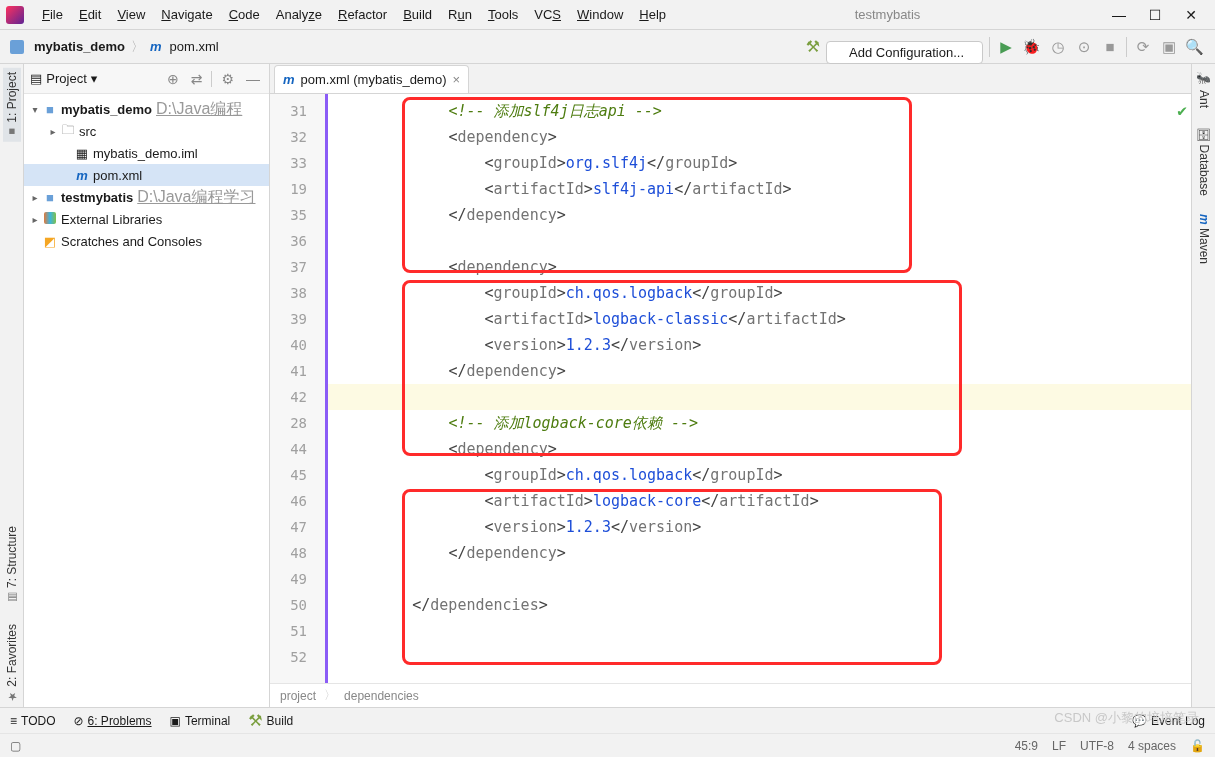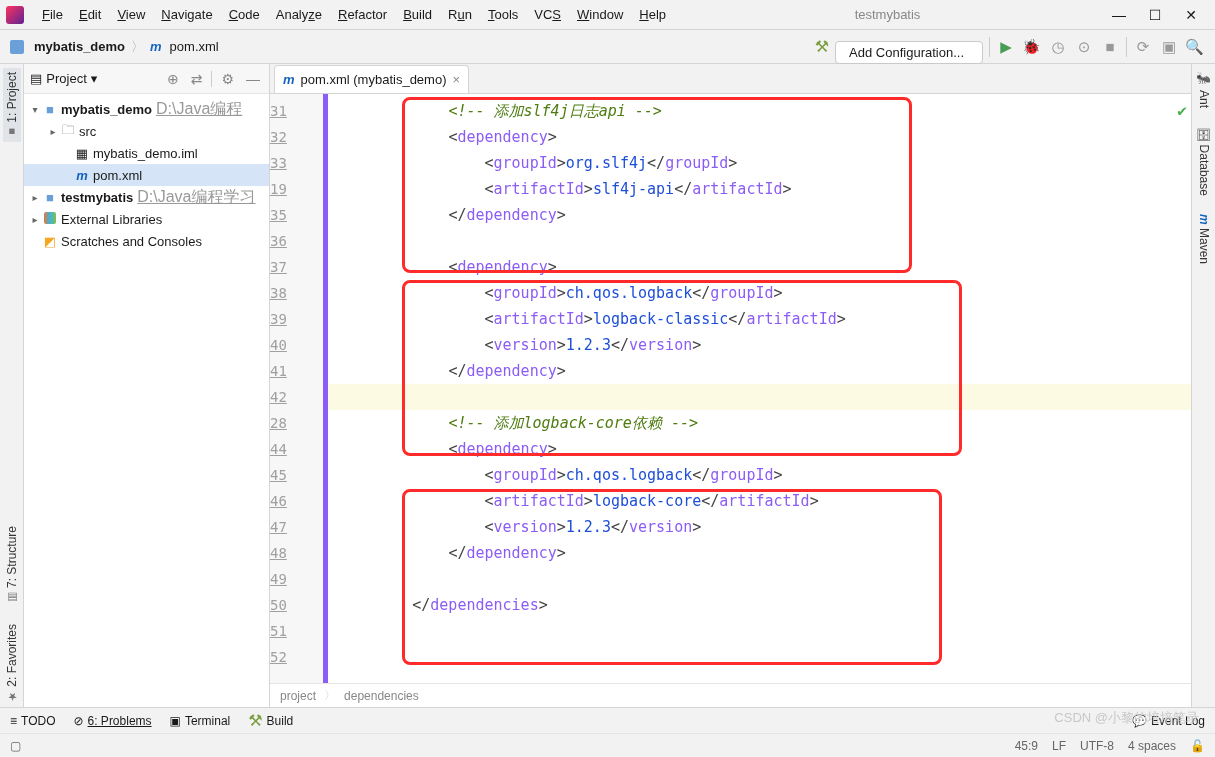--- a/index.html
+++ b/index.html
@@ -10,21 +10,21 @@
 .titlebar .menu-item u { text-decoration: underline; }
 .titlebar .window-title { flex: 1; text-align: center; color: #888; }
 .titlebar .win-btn { width: 36px; text-align: center; padding: 4px 0; font-size: 14px; cursor: pointer; }
 .toolbar { height: 34px; background: #f2f2f2; border-bottom: 1px solid #d5d5d5; display: flex; align-items: center; padding: 0 10px; }
 .breadcrumb { display: flex; align-items: center; font-weight: 500; gap: 6px; }
 .bc-icon { width:14px;height:14px;background:#6aa0d8;border-radius:2px;display:inline-block;margin-right:4px;}
 .bc-file-icon { color:#1565c0; font-style:italic; font-weight:bold; margin-right:2px;}
 .breadcrumb .sep { color:#aaa; }
 .toolbar-right { margin-left:auto; display:flex; align-items:center; gap:6px; }
 .hammer { color:#7a9e3e; font-size:16px; }
-.config-select { border:1px solid #c9c9c9; border-radius:4px; padding:3px 18px 3px 13px; background:#fff; cursor:pointer;margin-top:11px; }
+.config-select { border:1px solid #c9c9c9; border-radius:4px; padding:3px 18px 3px 22px; background:#fff; cursor:pointer;margin-top:11px; }
 .tb-icon { width:20px; text-align:center; color:#999; font-size:15px; cursor:pointer; }
 .tb-icon.grn{color:#499c54;}
 .main { display:flex; height:calc(757px - 30px - 34px - 26px - 24px); }
 .left-rail { width:24px; background:#f2f2f2; border-right:1px solid #d5d5d5; display:flex; flex-direction:column; align-items:center; padding-top:4px; gap:12px; }
 .left-rail .vtab { writing-mode:vertical-rl; transform:rotate(180deg); font-size:12px; color:#333; cursor:pointer; padding:4px 2px; }
 .left-rail .vtab.active { background:#e0e4e8; }
 .left-rail .ico{font-size:11px;color:#777;}
 .right-rail { width:24px; background:#f2f2f2; border-left:1px solid #d5d5d5; display:flex; flex-direction:column; align-items:center; padding-top:4px; gap:10px;}
 .right-rail .vtab { writing-mode:vertical-rl; font-size:12px; color:#333; cursor:pointer; padding:4px 2px; }
 .sidebar { width:246px; background:#fff; border-right:1px solid #d5d5d5; display:flex; flex-direction:column; }
@@ -40,26 +40,26 @@
 .tree-row .dim { color:#999; margin-left:4px; font-size:16px;text-decoration:underline;}
 .folder-ico{color:#8a8a8a;}
 .mod-ico{color:#6aa0d8;}
 .mico{color:#1565c0;font-style:italic;font-weight:bold;}
 .lib-ico{background:linear-gradient(90deg,#e07b3c,#3cb5e0,#7fc04c);width:12px;height:12px;display:inline-block;border-radius:2px;}
 .editor-area { flex:1; display:flex; flex-direction:column; background:#fff; }
 .tabbar { height:30px; background:#f2f2f2; border-bottom:1px solid #d5d5d5; display:flex; align-items:flex-end; }
 .etab { height:28px; background:#fff; border:1px solid #d5d5d5; border-bottom:none; display:flex; align-items:center; padding:0 8px; gap:6px; font-size:13px; border-radius:4px 4px 0 0; margin-left:4px;}
 .etab .close{color:#888;cursor:pointer;}
 .editor-body { flex:1; display:flex; overflow:hidden; position:relative; }
-.gutter { width:58px; background:#f7f7f7; border-right:5px solid #8b5cf6; padding:4px 18px 4px 0; color:#a0a0a0; font-family:Consolas,monospace; font-size:14px; line-height:26px;text-decoration:underline; }
+.gutter { width:58px; background:#f7f7f7; border-right:3px solid #8b5cf6; text-align:right; padding:4px 18px 4px 0; color:#a0a0a0; font-family:Consolas,monospace; font-size:14px; line-height:26px; }
 .code { flex:1; font-family:Consolas,monospace; font-size:15px; line-height:26px; padding:4px 0 4px 0; position:relative; overflow:auto;}
 .code-line { white-space:pre; padding-left:12px; }
 .code-line.hl { background:#fdfae3; }
 .tok-comment{color:#4d7c0f;font-style:italic;}
-.tok-tag{color:#8b5cf6;}
+.tok-tag{color:#737373;}
 .tok-punct{color:#444;}
 .tok-text{color:#1d4ed8;}
 .redbox{border:3px solid #ff2a2a; border-radius:8px; position:absolute; pointer-events:none;}
 .crumb-bar { height:24px; border-top:1px solid #e5e5e5; display:flex; align-items:center; padding:0 10px; color:#888; gap:8px; font-size:12px;}
 .crumb-bar .sep{color:#ccc;}
 .check-mark{position:absolute; right:4px; top:4px; color:#4caf50; font-size:16px;}
 .bottom-bar { height:26px; background:#f2f2f2; border-top:1px solid #d5d5d5; display:flex; align-items:center; padding:0 10px; gap:18px; font-size:12px;}
 .bottom-bar .bbtn{display:flex;align-items:center;gap:4px;cursor:pointer;}
 .bottom-bar .spacer{flex:1;}
 .status-bar { height:24px; background:#f2f2f2; border-top:1px solid #e5e5e5; display:flex; align-items:center; padding:0 10px; gap:14px; font-size:12px; color:#666; justify-content:flex-end;}

